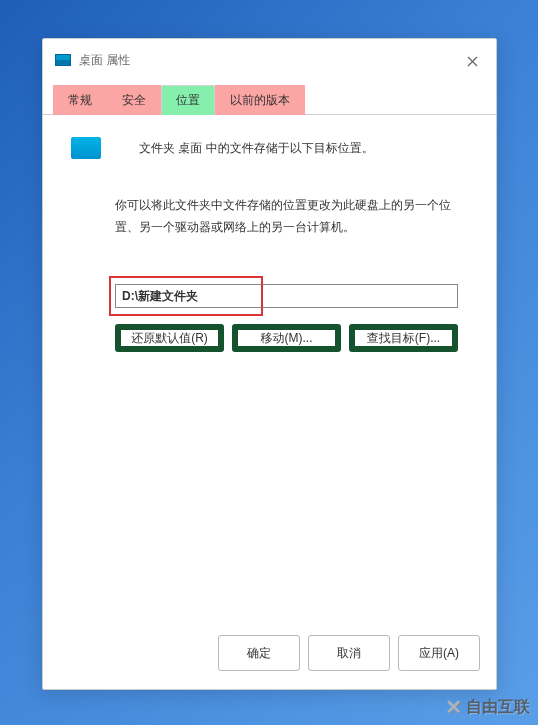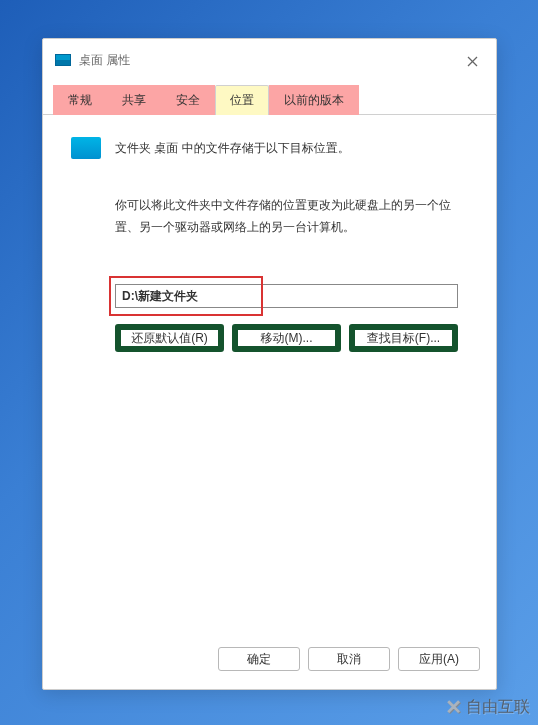--- a/index.html
+++ b/index.html
@@ -81,34 +81,35 @@
       cursor: pointer;
       border: 1px solid transparent;
       border-bottom: none;
       margin-bottom: -1px;
       background: #fca5a5;
     }
     
     .tab.active {
       border-color: #d0d0d0;
       border-radius: 2px 2px 0 0;
-      background: #fef9c3;
+      background: #86efac;
     }
     
     .content {
       flex: 1;
       padding: 20px 28px;
       display: flex;
       flex-direction: column;
     }
     
     .header-row {
       display: flex;
       align-items: flex-start;
       margin-bottom: 36px;
+      gap: 24px;
     }
     
     .folder-icon {
       width: 30px;
       height: 22px;
       background: linear-gradient(to bottom, #00b4e6 0%, #0091d0 100%);
       border-radius: 2px;
       margin-right: 14px;
       margin-top: 2px;
       position: relative;
@@ -180,21 +181,21 @@
     
     .footer {
       padding: 14px 16px 18px;
       display: flex;
       justify-content: flex-end;
       gap: 8px;
     }
     
     .footer-btn {
       width: 82px;
-      height: 24px;
+      height: 36px;
       border: 1px solid #b8b8b8;
       background: #ffffff;
       font-size: 12px;
       font-family: inherit;
       color: #333333;
       cursor: pointer;
       border-radius: 3px;
     }
     
     .watermark {
@@ -210,21 +211,21 @@
     .watermark-icon {
       color: #b8b8b8;
       font-size: 20px;
       font-weight: bold;
       text-shadow: 1px 1px 0 #888;
     }
     
     .watermark-text {
       color: #555555;
       font-size: 16px;
-      font-weight: normal;
+      font-weight: bold;
       text-shadow: 1px 1px 0 rgba(255,255,255,0.3);
     }
   </style>
 </head>
 <body>
 
 <div class="dialog">
 
   <div class="title-bar">
     <div class="title-icon"></div>
@@ -232,21 +233,20 @@
     <div class="close-btn">
       <svg width="11" height="11" viewBox="0 0 11 11">
         <line x1="1" y1="1" x2="10" y2="10" stroke="#666" stroke-width="1.2"></line>
         <line x1="10" y1="1" x2="1" y2="10" stroke="#666" stroke-width="1.2"></line>
       </svg>
     </div>
   </div>
 
   <div class="tabs">
     <div class="tab">常规</div>
-    <div class="tab">共享</div>
     <div class="tab">安全</div>
     <div class="tab active">位置</div>
     <div class="tab">以前的版本</div>
   </div>
 
   <div class="content">
 
     <div class="header-row">
       <div class="folder-icon"></div>
       <div class="header-text">文件夹 桌面 中的文件存储于以下目标位置。</div>

